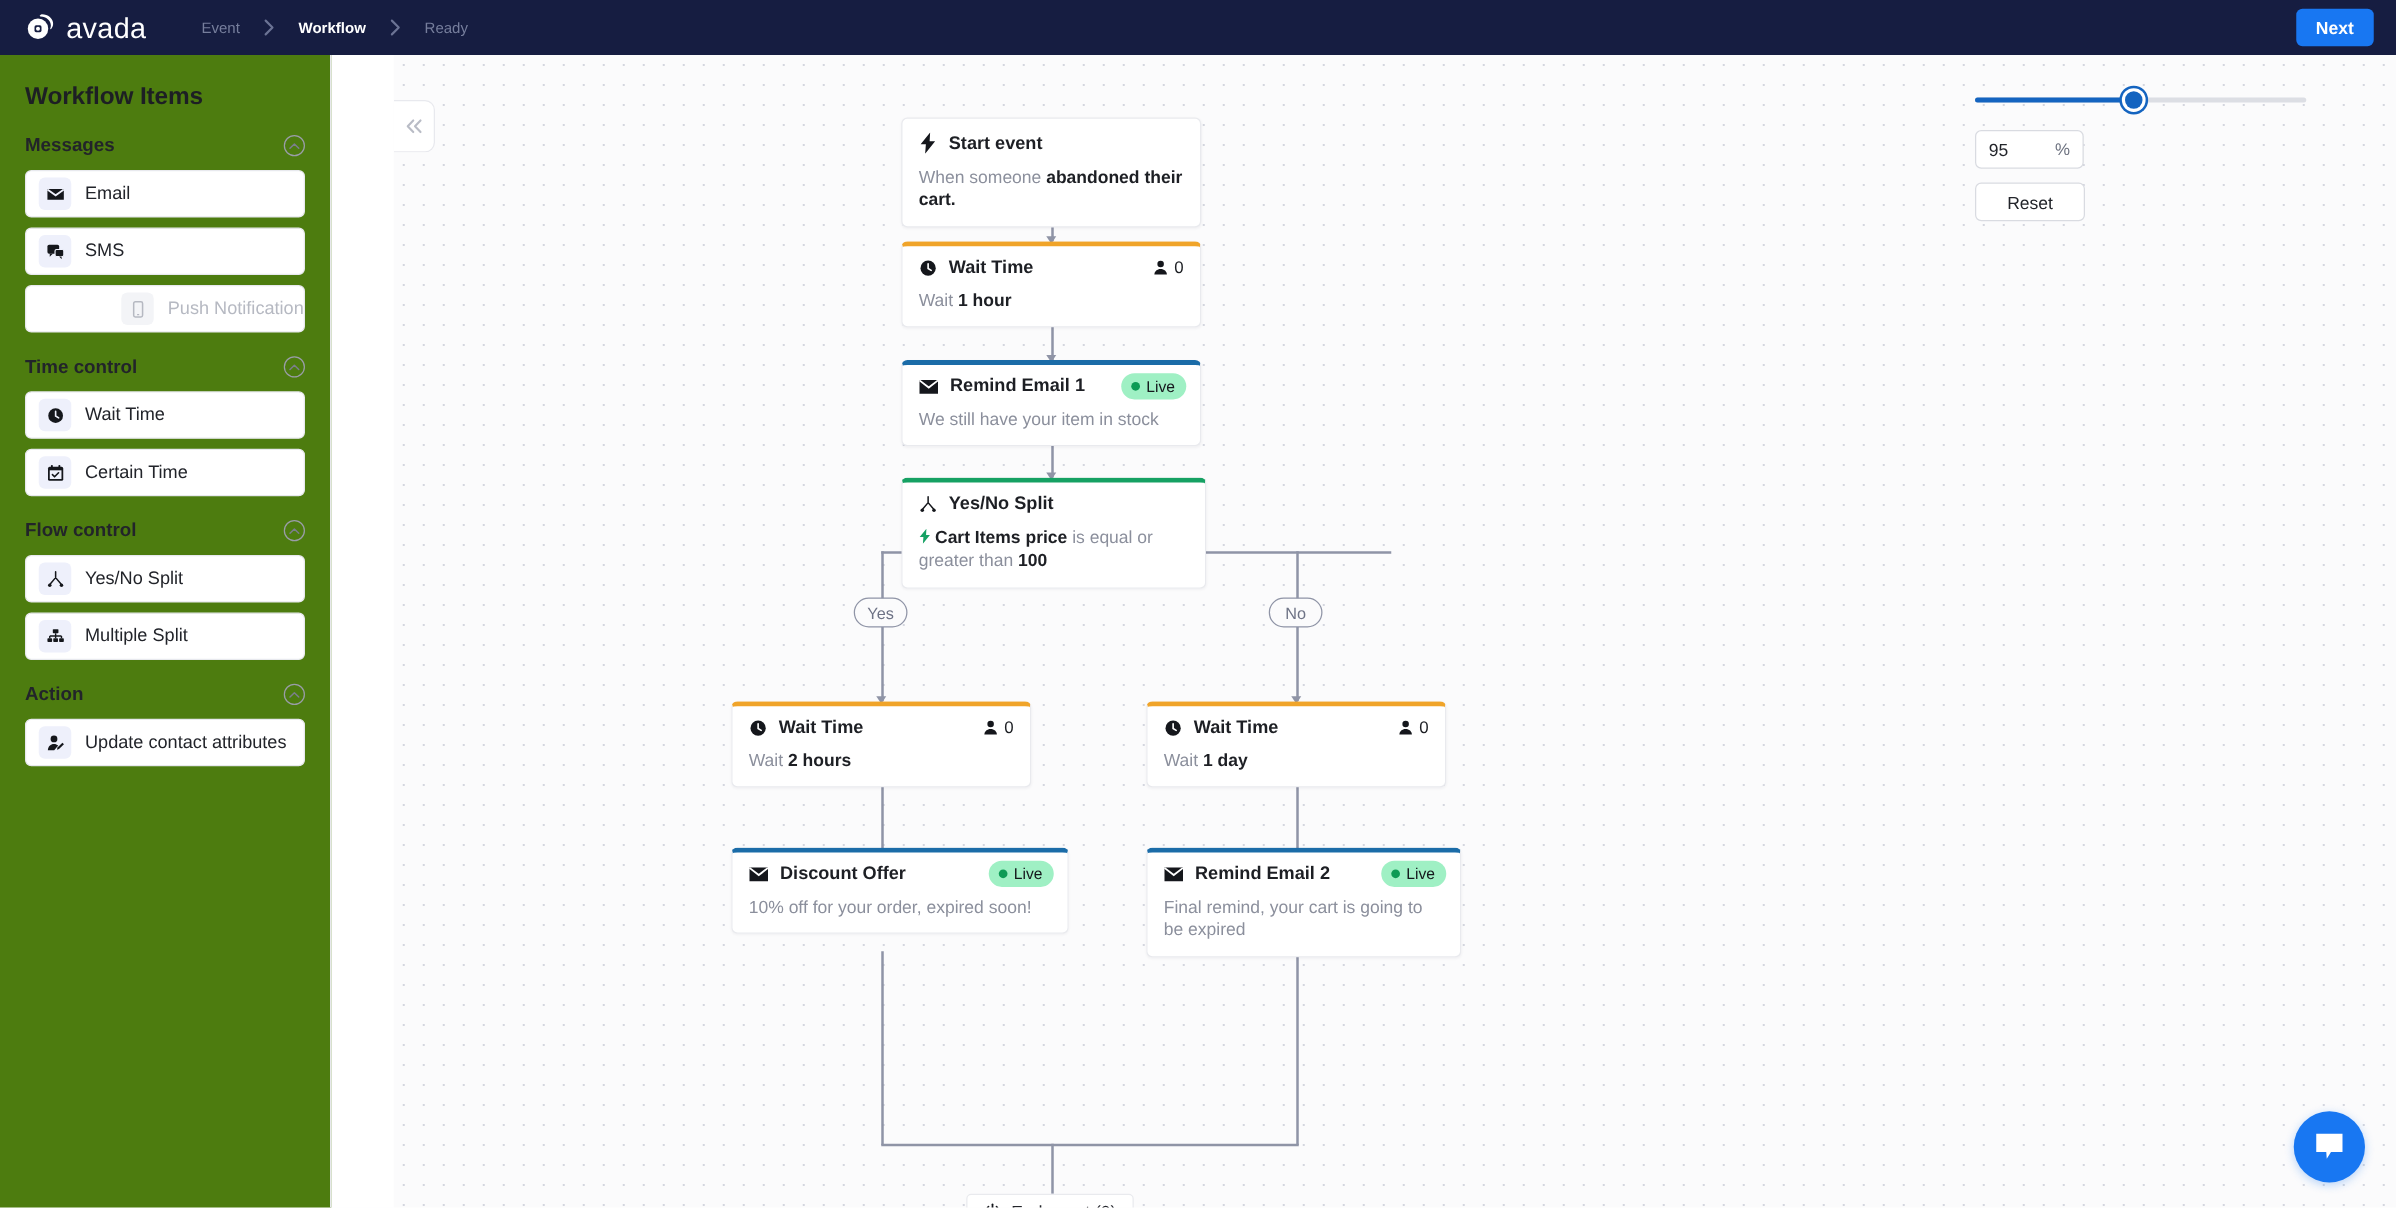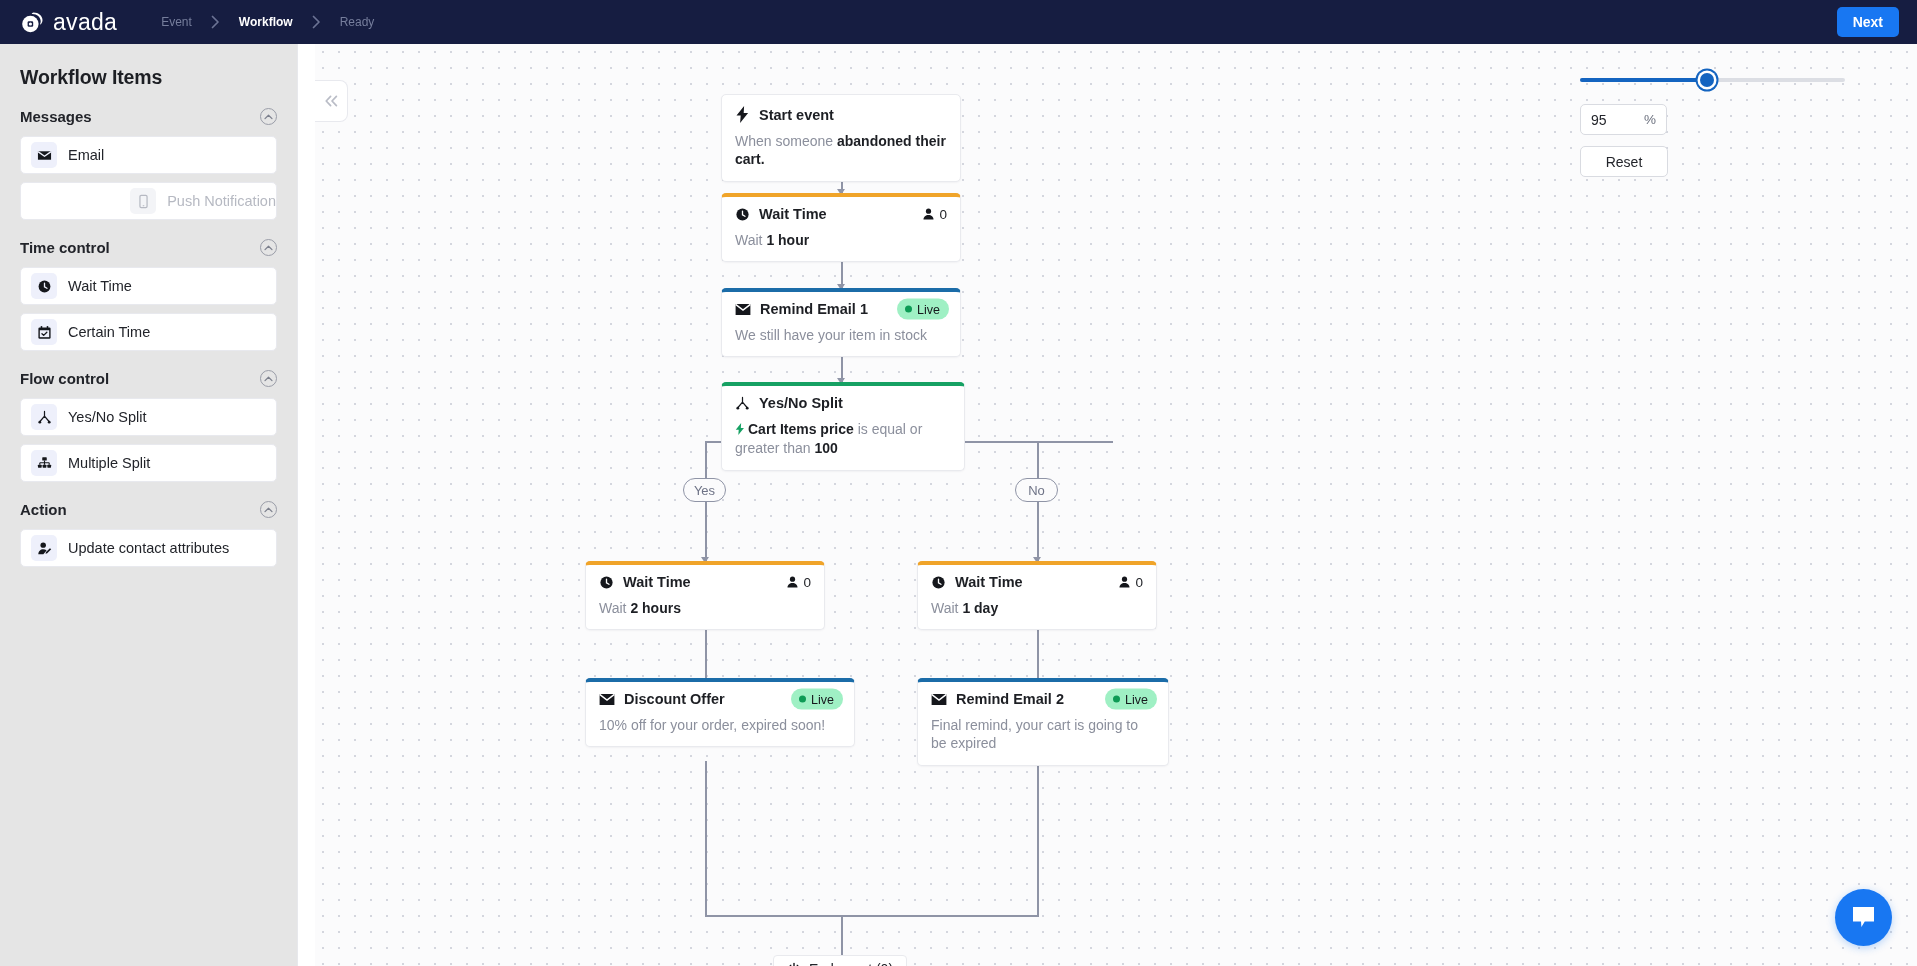--- a/index.html
+++ b/index.html
@@ -12,21 +12,21 @@
   }
 
   
   .topbar {
     position: absolute; top: 0; left: 0;
     width: 1917px; height: 44px;
     background: #161d41;
     display: flex; align-items: center;
     z-index: 40;
   }
-  .logo-wrap { display: flex; align-items: flex-end; margin-left: 20px; gap: 7px; }
+  .logo-wrap { display: flex; align-items: center; margin-left: 20px; gap: 7px; }
   .logo-mark { width: 26px; height: 26px; display: block; }
   .logo-text { color: #ffffff; font-size: 23px; letter-spacing: .3px; font-weight: 400; }
 
   .breadcrumb { display: flex; align-items: center; margin-left: 42px; gap: 0px; }
   .crumb {
     font-size: 12px; color: #b7bcd0; padding: 0 2px;
     white-space: nowrap;
   }
   .crumb.active { color: #ffffff; font-weight: 700; }
   .crumb.muted { color: #767e9c; }
@@ -40,22 +40,22 @@
     border: none; border-radius: 5px;
     font-size: 14px; font-weight: 700;
     font-family: "Liberation Sans", sans-serif;
     cursor: pointer;
     display: flex; align-items: center;
   }
 
   
   .sidebar {
     position: absolute; top: 44px; left: 0;
-    width: 298px; height: 922px;
-    background: #e5e5e5;
+    width: 265px; height: 922px;
+    background: #4d7c0f;
     border-right: 1px solid #e7e8ec;
     padding: 22px 20px 0 20px;
     overflow: hidden;
     z-index: 30;
   }
   .sidebar-title {
     font-size: 19.5px; font-weight: 700; color: #1d1f24;
     margin-bottom: 19px; letter-spacing: -0.1px;
   }
   .group-head {
@@ -268,20 +268,31 @@
   </div>
   <div class="item">
     <span class="item-ico">
       <svg width="15" height="15" viewBox="0 0 16 16">
           <path d="M1 3.5h14v9H1z" fill="#15171c"></path>
           <path d="M1 3.8l7 5 7-5" stroke="#eef0fb" stroke-width="1.5" fill="none"></path>
         </svg>
     </span>
     <span class="item-label">Email</span>
   </div>
+  <div class="item">
+    <span class="item-ico">
+      <svg width="15" height="15" viewBox="0 0 16 16">
+          <rect x="1" y="2" width="10" height="7.5" rx="1.4" fill="#15171c"></rect>
+          <path d="M3 9.5l0 2.6 2.6-2.6z" fill="#15171c"></path>
+          <rect x="7.5" y="6" width="7.5" height="6" rx="1.3" fill="#15171c" stroke="#eef0fb" stroke-width="1"></rect>
+          <path d="M13 12l.2 2.3-2.2-2.3z" fill="#15171c"></path>
+        </svg>
+    </span>
+    <span class="item-label">SMS</span>
+  </div>
   <div class="item disabled">
     <span class="item-ico">
       <svg width="15" height="15" viewBox="0 0 16 16">
           <rect x="4.2" y="1.5" width="7.6" height="13" rx="1.4" fill="none" stroke="#b6b9c2" stroke-width="1.3"></rect>
           <rect x="7" y="12" width="2" height="1" rx=".5" fill="#b6b9c2"></rect>
         </svg>
     </span>
     <span class="item-label">Push Notification</span>
   </div>
 

